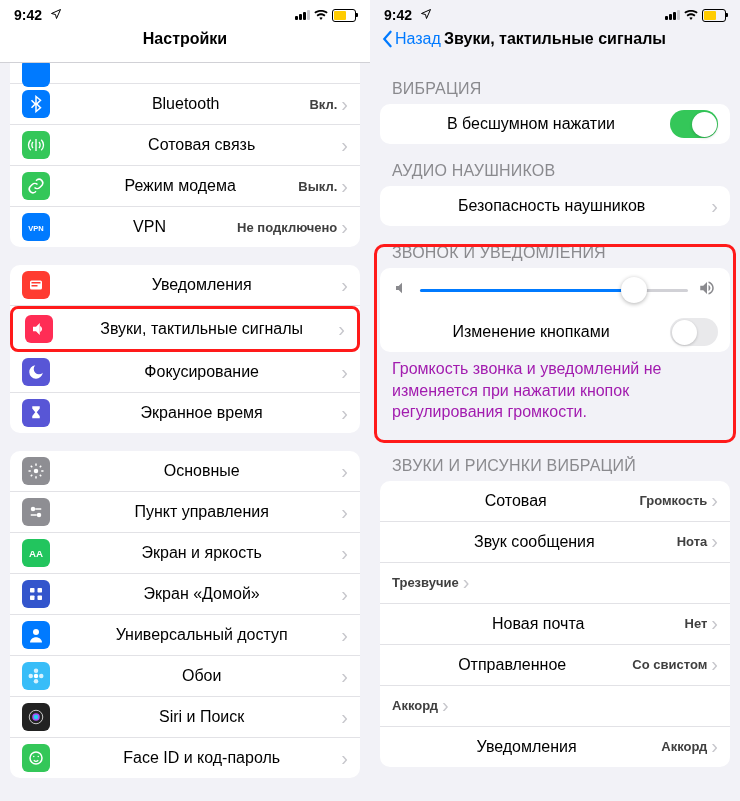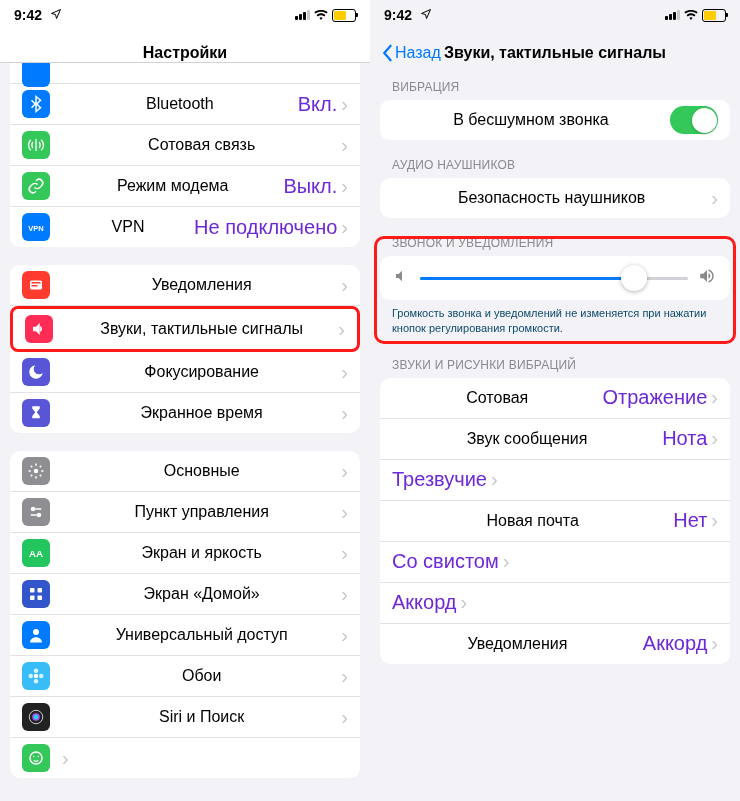--- a/index.html
+++ b/index.html
@@ -2,32 +2,32 @@
 <html><head>
 <meta charset="utf-8">
 <style>
 body { margin: 0; padding: 0; font-family: -apple-system, "Helvetica Neue", Arial, sans-serif; background: #fff; }
 .container { display: flex; width: 740px; height: 801px; background: #fff; }
 .screen { width: 370px; height: 801px; background: #f2f2f7; overflow: hidden; position: relative; }
 .status-bar { height: 30px; display: flex; justify-content: space-between; align-items: center; padding: 0 14px; background: #f2f2f7; font-size: 14px; font-weight: 600; }
 .screen:first-child .status-bar { background: #fff; }
 .status-left { display: flex; align-items: center; gap: 8px; }
 .status-right { display: flex; align-items: center; gap: 4px; }
-.nav-bar { height: 32px; display: flex; align-items: flex-end; justify-content: center; position: relative; background: #fff; border-bottom: 1px solid #d1d1d6; }
+.nav-bar { height: 32px; display: flex; align-items: flex-start; justify-content: center; position: relative; background: #fff; border-bottom: 1px solid #d1d1d6; }
 .screen:nth-child(2) .nav-bar { background: #f2f2f7; border-bottom: none; }
 .nav-title { font-size: 16px; font-weight: 600; }
 .nav-back { position: absolute; left: 11px; color: #007aff; font-size: 16px; display: flex; align-items: center; }
 .group { margin: 18px 10px 0 10px; background: #fff; border-radius: 10px; overflow: hidden; text-align: center; }
-.group-header { font-size: 12px; color: #8a8a8e; text-transform: uppercase; padding: 0 10px 6px 22px; margin-top: 18px; letter-spacing: 0.2px; }
-.group-footer { font-size: 11px; color: #0c4a6e; padding: 6px 22px 4px 22px; line-height: 1.35; }
+.group-header { font-size: 16px; color: #8a8a8e; text-transform: uppercase; padding: 0 10px 6px 22px; margin-top: 18px; letter-spacing: 0.2px; }
+.group-footer { font-size: 16px; color: #a21caf; padding: 6px 22px 16px 22px; line-height: 1.35; }
 .row { display: flex; align-items: center; height: 40px; padding: 0 12px; border-bottom: 0.5px solid #e2e2e6; }
 .row:last-child { border-bottom: none; }
 .icon-box { width: 28px; height: 28px; border-radius: 6px; margin-right: 12px; display: flex; align-items: center; justify-content: center; flex-shrink: 0; }
 .row-label { flex: 1; font-size: 16px; color: #000; }
-.row-value { font-size: 20px; color: #6d28d9; margin-right: 4px; }
+.row-value { font-size: 13px; color: #404040; margin-right: 4px; font-weight: bold; }
 .chev { color: #c7c7cc; font-size: 20px; font-weight: 300; }
 .toggle { width: 48px; height: 28px; border-radius: 14px; position: relative; }
 .toggle.on { background: #34c759; }
 .toggle.off { background: #e9e9eb; }
 .knob { width: 25px; height: 25px; background: #fff; border-radius: 50%; position: absolute; top: 1.5px; box-shadow: 0 1px 3px rgba(0,0,0,0.2); }
 .toggle.on .knob { right: 1.5px; }
 .toggle.off .knob { left: 1.5px; }
 .slider-row { height: 44px; display: flex; align-items: center; padding: 0 14px; gap: 10px; }
 .slider-track { flex: 1; height: 3px; background: #d1d1d6; border-radius: 2px; position: relative; }
 .slider-fill { position: absolute; left: 0; top: 0; bottom: 0; width: 80%; background: #007aff; border-radius: 2px; }
@@ -250,20 +250,21 @@
           </div>
           <div class="row">
             <div class="icon-box" style="background:#34c759">
               <svg viewBox="0 0 24 24">
                 <circle cx="12" cy="12" r="8" fill="none" stroke="#fff" stroke-width="2"></circle>
                 <circle cx="9" cy="10" r="1" fill="#fff"></circle>
                 <circle cx="15" cy="10" r="1" fill="#fff"></circle>
                 <path d="M9 15c2 2 4 2 6 0" stroke="#fff" stroke-width="1.5" fill="none"></path>
               </svg>
             </div>
+            <span class="row-label">Face ID и код-пароль</span>
             <span class="chev">›</span>
           </div>
         </div>
       </div>
   </div>
 
   <div class="screen">
     <div class="status-bar">
       <div class="status-left">
         <span>9:42</span>
@@ -295,21 +296,21 @@
           </svg>
         <span style="margin-left:2px">Назад</span>
       </div>
       <span class="nav-title">Звуки, тактильные сигналы</span>
     </div>
 
     <div class="group-header">ВИБРАЦИЯ</div>
     <div class="group" style="margin-top:0">
         <div id="vib">
           <div class="row">
-            <span class="row-label">В бесшумном звонка</span>
+            <span class="row-label">В бесшумном нажатии</span>
             <div class="toggle on">
               <div class="knob"></div>
             </div>
           </div>
         </div>
       </div>
 
     <div class="group-header">АУДИО НАУШНИКОВ</div>
     <div class="group" style="margin-top:0">
       <div class="row">
@@ -326,48 +327,55 @@
                 <path d="M3 9v6h4l5 5V4L7 9H3z"></path>
               </svg></span>
           <div class="slider-track">
             <div class="slider-fill"></div>
               <div class="slider-thumb"></div>
           </div>
           <span class="vol-icon"><svg width="18" height="18" viewBox="0 0 24 24" fill="#8a8a8e">
                 <path d="M3 9v6h4l5 5V4L7 9H3zm13.5 3c0-1.8-1-3.3-2.5-4v8c1.5-.7 2.5-2.2 2.5-4zM14 3.2v2c2.9.9 5 3.5 5 6.8s-2.1 5.9-5 6.8v2c4-.9 7-4.5 7-8.8s-3-7.9-7-8.8z"></path>
               </svg></span>
         </div>
+        <div class="row">
+          <span class="row-label">Изменение кнопками</span>
+          <div class="toggle off">
+              <div class="knob"></div>
+            </div>
+        </div>
       </div>
       <div class="group-footer">Громкость звонка и уведомлений не изменяется при нажатии кнопок регулирования громкости.</div>
       <div class="highlight-box" style="left:4px;right:4px;top:0;bottom:-4px"></div>
     </div>
 
     <div class="group-header">ЗВУКИ И РИСУНКИ ВИБРАЦИЙ</div>
     <div class="group" style="margin-top:0">
         <div id="snd">
           <div class="row">
             <span class="row-label">Сотовая</span>
-            <span class="row-value">Отражение</span>
+            <span class="row-value">Громкость</span>
             <span class="chev">›</span>
           </div>
           <div class="row">
             <span class="row-label">Звук сообщения</span>
             <span class="row-value">Нота</span>
             <span class="chev">›</span>
           </div>
           <div class="row">
             <span class="row-value">Трезвучие</span>
             <span class="chev">›</span>
           </div>
           <div class="row">
             <span class="row-label">Новая почта</span>
             <span class="row-value">Нет</span>
             <span class="chev">›</span>
           </div>
           <div class="row">
+            <span class="row-label">Отправленное</span>
             <span class="row-value">Со свистом</span>
             <span class="chev">›</span>
           </div>
           <div class="row">
             <span class="row-value">Аккорд</span>
             <span class="chev">›</span>
           </div>
           <div class="row">
             <span class="row-label">Уведомления</span>
             <span class="row-value">Аккорд</span>

